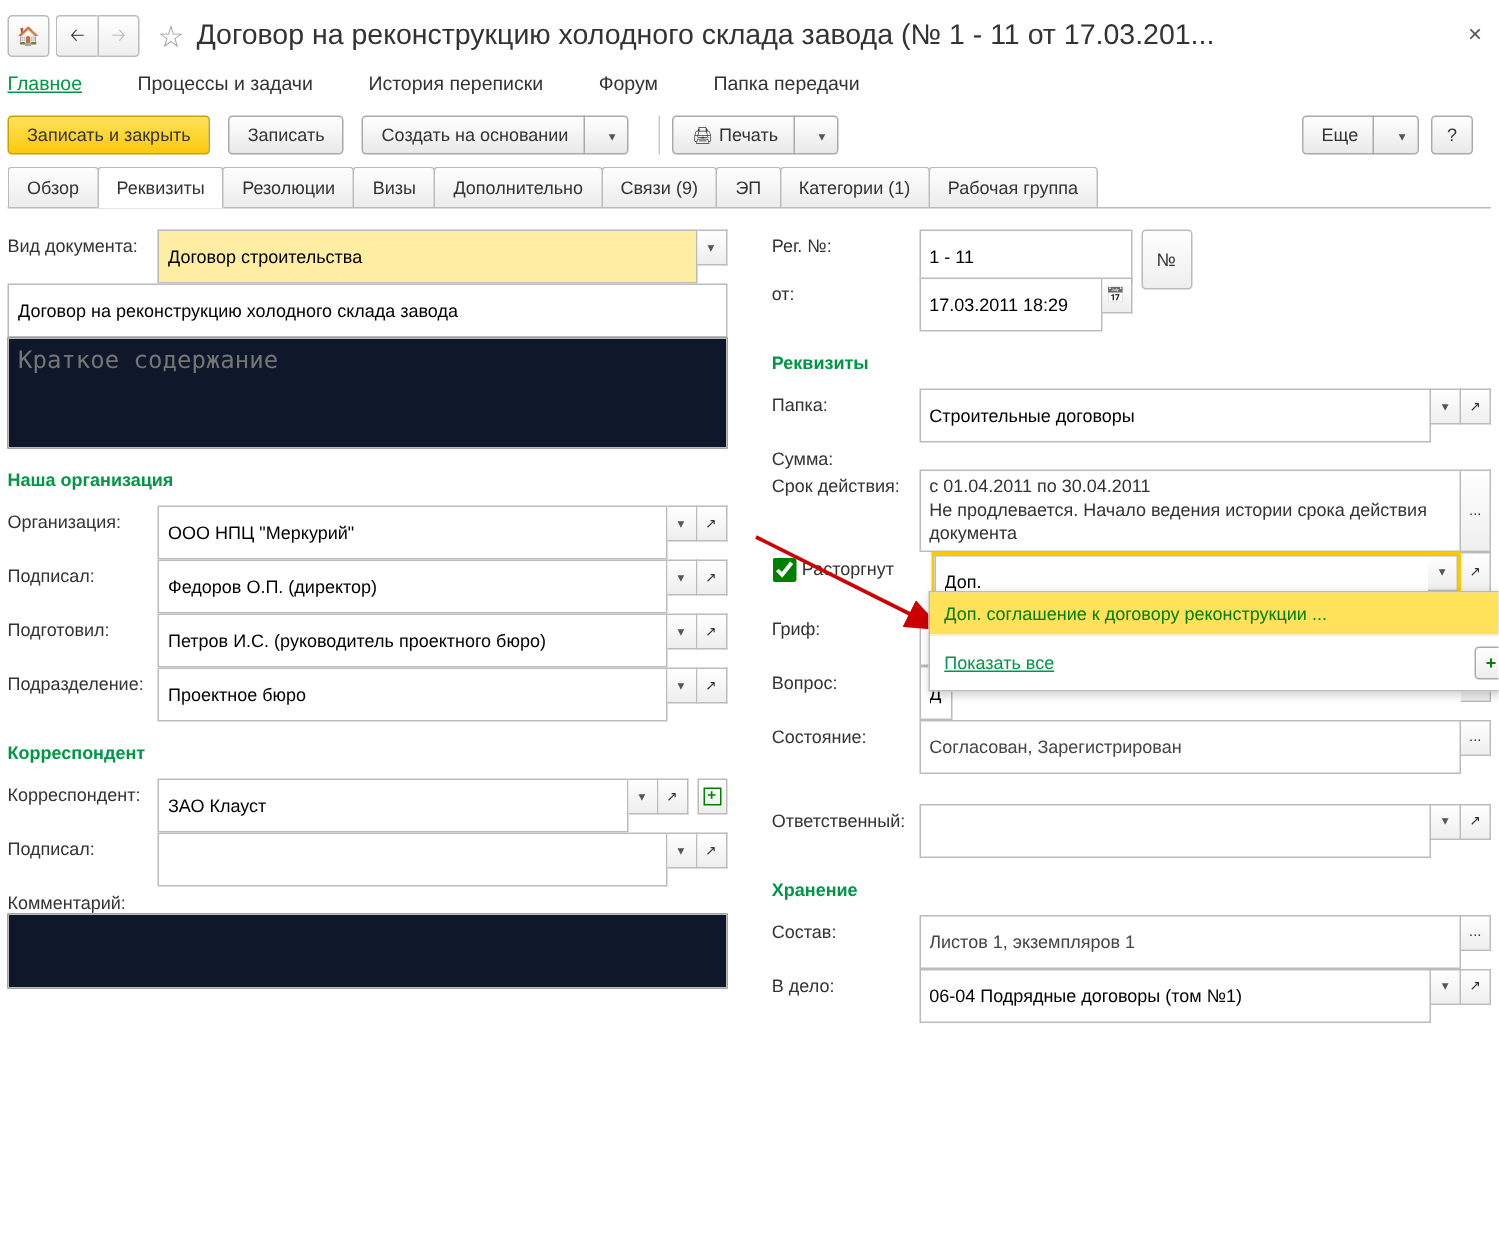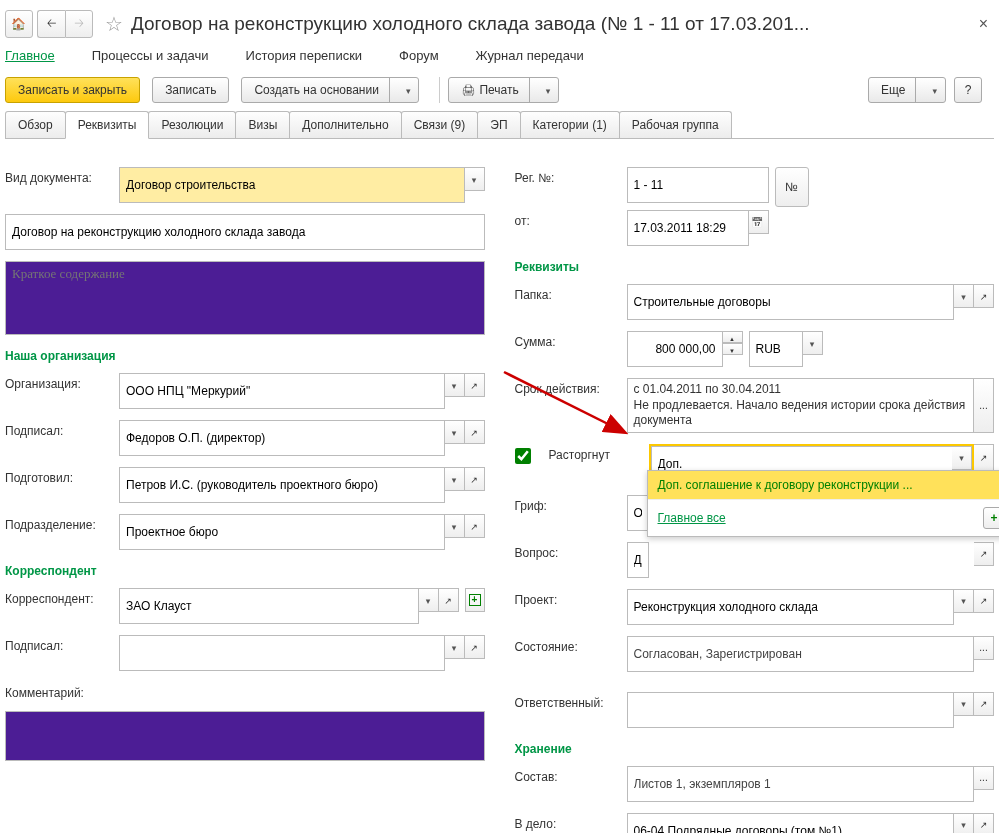--- a/index.html
+++ b/index.html
@@ -39,32 +39,32 @@
 .btn.yellow { background:linear-gradient(#ffe15a,#fdc90e); border-color:#c8a200; font-weight:normal; }
 .btn .caret { margin-left:8px; }
 .btn.split { padding-right:0; }
 .btn.split .caret-box { border-left:1px solid #aaa; height:26px; display:inline-flex; align-items:center; padding:0 8px; margin-left:10px; }
 .toolbar-sep { width:1px; height:26px; background:#ccc; margin:0 8px; }
 .btn.small { width:28px; padding:0; justify-content:center; }
 .toolbar-right { margin-left:auto; display:flex; }
 .printer-icon::before { content:"🖨"; font-size:11px; margin-right:4px; }
 
 
-.tabs { display:flex; border-bottom:1px solid #bbb; margin-bottom:28px; }
+.tabs { display:flex; border-bottom:1px solid #bbb; margin-bottom:14px; }
 .tab {
   padding:6px 12px; border:1px solid #bbb; border-bottom:none;
   background:linear-gradient(#fefefe,#ececec); margin-right:-1px; cursor:pointer;
   border-radius:3px 3px 0 0; font-size:12px;
 }
 .tab.active { background:#fff; border-bottom:1px solid #fff; margin-bottom:-1px; }
 
 
 .form { display:flex; gap:30px; }
 .col { flex:1; min-width:0; }
-.row { display:flex; align-items:flex-start; margin-bottom:11px;gap:14px; }
+.row { display:flex; align-items:flex-start; margin-bottom:0; }
 .row > label { width:100px; padding-top:4px; flex-shrink:0; }
 .section-title { color:#009646; font-weight:bold; margin:14px 0 10px; display:block; }
 
 .input-wrap { display:flex; flex:1; min-width:0; }
 .input {
   flex:1; height:24px; border:1px solid #bbb; padding:17px 6px; background:#fff;
   font-size:12px; min-width:0;
 }
 .input.yellow-bg { background:#ffeda3; }
 .input.readonly { color:#444; }
@@ -75,22 +75,22 @@
 }
 .mini-btn.detached { border-left:1px solid #bbb; margin-left:6px; border-radius:3px; height:40px; width:34px; }
 .ext-icon::before { content:"↗"; font-size:9px; }
 .caret::before { content:"▾"; font-size:9px; color:#555; }
 .plus { color:#008000; border:1px solid #008000; width:12px; height:12px; display:inline-flex; align-items:center; justify-content:center; font-weight:bold; line-height:1; }
 .cal::before { content:"📅"; font-size:10px; filter:grayscale(1); }
 .spin-up::before { content:"▲"; font-size:6px; }
 .spin-down::before { content:"▼"; font-size:6px; }
 
 .textarea {
-  width:100%; height:74px; border:1px solid #bbb; padding:4px 6px; background:#4c1d95;
-  font-size:13px; color:#999; resize:none;font-family:Liberation Serif, serif;
+  width:100%; height:74px; border:1px solid #bbb; padding:4px 6px; background:#0f172a;
+  font-size:16px; color:#999; resize:none;
 }
 .input-full { width:100%; }
 .textarea.short { height:50px; }
 
 .chk { width:16px; height:16px; margin:4px 4px 0 0; accent-color:#008000; }
 
 .rastorg-wrap { position:relative; }
 .rastorg-field { display:flex; border:2px solid #fcc800; }
 .rastorg-field .input { border:1px solid #bbb; border-right:none; }
 .rastorg-field .mini-btn { border:1px solid #bbb; border-left:none; }
@@ -132,21 +132,21 @@
   <span class="star">☆</span>
   <span class="title-text">Договор на реконструкцию холодного склада завода (№ 1 - 11 от 17.03.201...</span>
   <span class="close-x">×</span>
 </div>
 
 <div class="navtabs">
   <span class="navtab active">Главное</span>
   <span class="navtab">Процессы и задачи</span>
   <span class="navtab">История переписки</span>
   <span class="navtab">Форум</span>
-  <span class="navtab">Журнал передачи</span>
+  <span class="navtab">Папка передачи</span>
 </div>
 
 <div class="toolbar">
   <span class="btn yellow">Записать и закрыть</span>
   <span class="btn">Записать</span>
   <span class="btn split">
     <span>Создать на основании</span>
     <span class="caret-box">
         <span class="caret"></span>
       </span>
@@ -325,35 +325,20 @@
         <span class="mini-btn">
             <span class="caret"></span>
           </span>
         <span class="mini-btn">
             <span class="ext-icon"></span>
           </span>
       </div>
     </div>
     <div class="row">
       <label>Сумма:</label>
-      <div class="input-wrap">
-        <input class="input numeric" style="flex: 0 0 96px;" value="800 000,00">
-        <div class="spin-btns">
-          <span class="mini-btn">
-              <span class="spin-up"></span>
-            </span>
-          <span class="mini-btn">
-              <span class="spin-down"></span>
-            </span>
-        </div>
-        <input class="input currency" style="margin-left: 6px;" value="RUB">
-        <span class="mini-btn">
-            <span class="caret"></span>
-          </span>
-      </div>
     </div>
     <div class="row">
       <label>Срок действия:</label>
       <div class="input-wrap">
         <div class="multiline-text" style="white-space:pre-line">с 01.04.2011  по 30.04.2011 
 Не продлевается. Начало ведения истории срока действия документа</div>
         <span class="mini-btn" style="height:auto">...</span>
       </div>
     </div>
 
@@ -367,21 +352,21 @@
               <span class="caret"></span>
             </span>
         </div>
         <span class="mini-btn" style="height:28px">
             <span class="ext-icon"></span>
           </span>
 
         <div class="dropdown">
           <div class="dd-item hl">Доп. соглашение к договору реконструкции ...</div>
           <div class="dd-footer">
-            <a href="#">Главное все</a>
+            <a href="#">Показать все</a>
             <span class="add-btn">+</span>
           </div>
         </div>
       </div>
     </div>
 
     <div class="row">
       <label>Гриф:</label>
       <div class="input-wrap">
         <input class="input" style="flex: 0 0 22px;" value="Об">
@@ -395,32 +380,20 @@
       <label>Вопрос:</label>
       <div class="input-wrap">
         <input class="input" style="flex: 0 0 22px;" value="До">
         <div style="flex:1"></div>
         <span class="mini-btn">
             <span class="ext-icon"></span>
           </span>
       </div>
     </div>
     <div class="row">
-      <label>Проект:</label>
-      <div class="input-wrap">
-        <input class="input" value="Реконструкция холодного склада" style="">
-        <span class="mini-btn">
-            <span class="caret"></span>
-          </span>
-        <span class="mini-btn">
-            <span class="ext-icon"></span>
-          </span>
-      </div>
-    </div>
-    <div class="row">
       <label>Состояние:</label>
       <div class="input-wrap">
         <input class="input readonly" value="Согласован, Зарегистрирован" style="">
         <span class="mini-btn">...</span>
       </div>
     </div>
     <div class="row" style="margin-top:20px">
       <label>Ответственный:</label>
       <div class="input-wrap">
         <input class="input" value="" style="">

